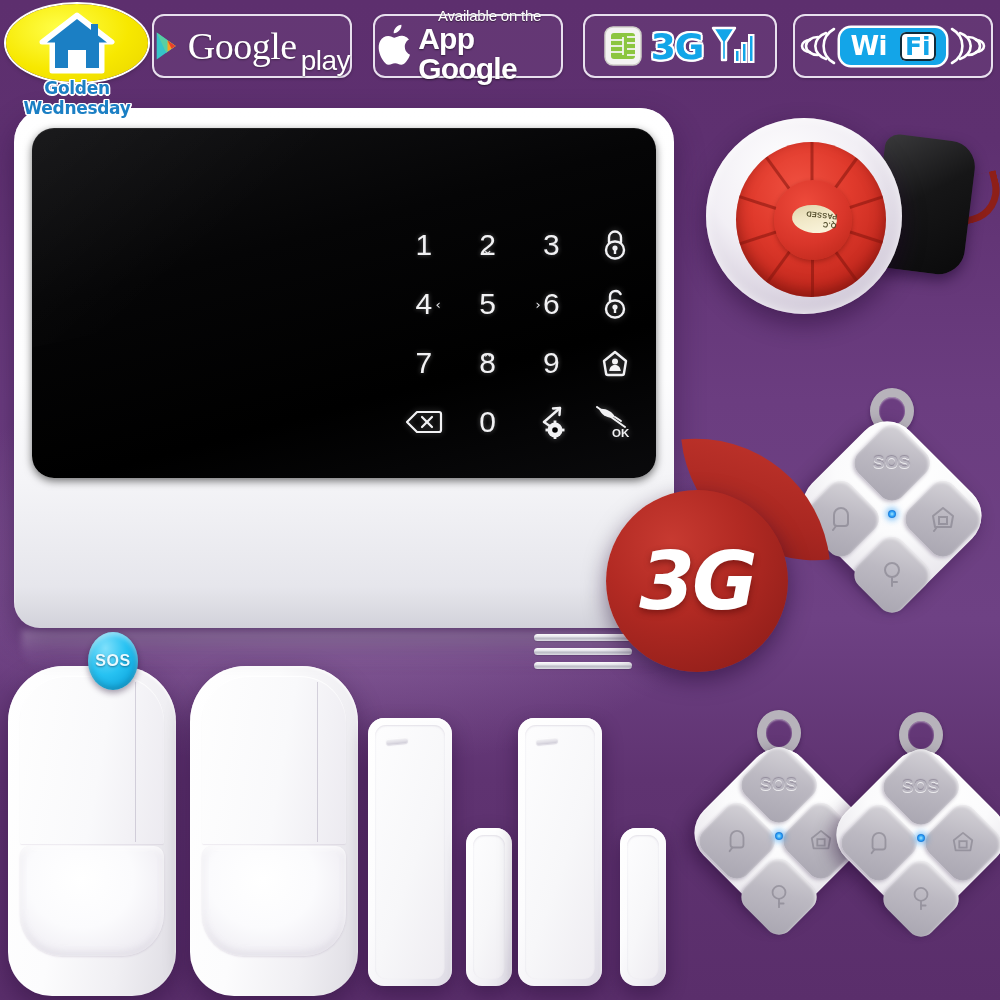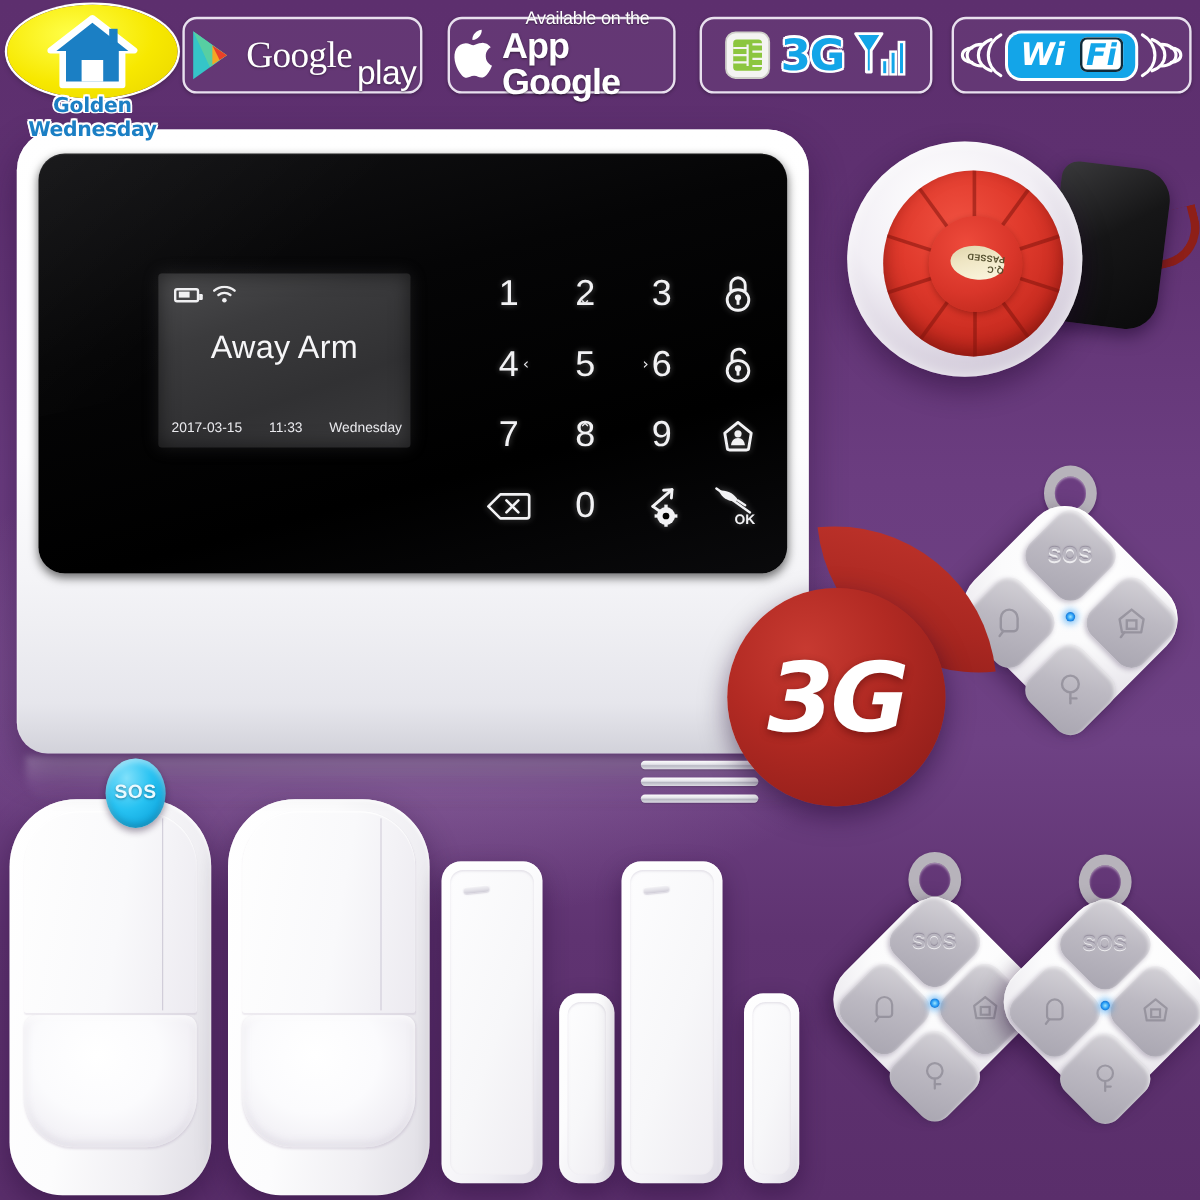--- a/index.html
+++ b/index.html
@@ -42,39 +42,38 @@
     background: rgba(255,255,255,0.045);
     display: flex; align-items: center; justify-content: center;
     box-shadow: 0 1px 3px rgba(0,0,0,0.25);
   }
   #badge-google { left: 152px; top: 14px; width: 200px; height: 64px; gap: 4px; }
   #badge-apple  { left: 373px; top: 14px; width: 190px; height: 64px; gap: 8px; }
   #badge-3g     { left: 583px; top: 14px; width: 194px; height: 64px; gap: 8px; }
   #badge-wifi   { left: 793px; top: 14px; width: 200px; height: 64px; gap: 2px; }
 
   .gp-text {
-    color: #ffffff; font-size: 31px; font-family: "Liberation Serif", serif;
+    color: #ffffff; font-size: 38px; font-family: "Liberation Serif", serif;
     letter-spacing: -0.5px; text-shadow: 0 1px 2px rgba(0,0,0,0.4);
   }
   .gp-play { font-size: 28px; font-family: "Liberation Sans", sans-serif; font-weight: 300; margin-top: 29px; }
   .apple-caption { display: flex; flex-direction: column; align-items: center; line-height: 1; }
   .apple-small { color: #fff; font-size: 15px; letter-spacing: -0.2px; text-shadow: 0 1px 1px rgba(0,0,0,0.45); }
   .apple-big { color: #fff; font-size: 30px; font-weight: bold; letter-spacing: -0.8px; margin-top: 1px;
                text-shadow: 0 1px 2px rgba(0,0,0,0.5); }
   .g3-text {
     font-size: 36px; font-weight: bold; color: #13a5e8; font-family: "DejaVu Sans", sans-serif;
     letter-spacing: -1px;
     text-shadow: -1.6px -1.6px 0 #fff, 1.6px -1.6px 0 #fff, -1.6px 1.6px 0 #fff, 1.6px 1.6px 0 #fff,
                  0 -2px 0 #fff, 0 2px 0 #fff, -2px 0 0 #fff, 2px 0 0 #fff;
   }
   .wifi-pill {
     background: #13a5e8; border-radius: 11px; padding: 3px 10px 4px 10px;
-    display: flex; align-items: flex-start; gap: 13px;
+    display: flex; align-items: flex-end; gap: 13px;
     box-shadow: 0 0 0 2.5px #ffffff;
-    font-style: italic;
   }
   .wifi-wi { color: #fff; font-size: 26px; font-weight: bold; font-family:"DejaVu Sans",sans-serif; letter-spacing:-0.5px;}
   .wifi-fi { color: #13a5e8; background: #fff; border-radius: 6px; padding: 0 5px;
              font-size: 25px; font-weight: bold; font-family:"DejaVu Sans",sans-serif;
              box-shadow: 0 0 0 2px #0f2b3a inset; }
 
   
   #panel-host { position: absolute; left: 14px; top: 108px; width: 660px; height: 520px; z-index: 30; }
   #panel-body {
     position: absolute; inset: 0;
@@ -435,40 +434,20 @@
       </div>
     </div>
   </div>
 
   <div id="panel-host">
     <div id="panel-body"></div>
 
     <div id="panel-glass">
       <div id="glass-sheen"></div>
 
-      <div id="lcd">
-        <div id="lcd-statusbar">
-          <span class="batt">
-              <span class="batt-fill"></span>
-            </span>
-          <svg width="20" height="15" viewBox="0 0 20 15">
-            <g fill="none" stroke="#f0f0f2" stroke-width="2" stroke-linecap="round">
-              <path d="M1.5 4.2 a13 13 0 0 1 17 0"></path>
-              <path d="M5 7.8 a8.4 8.4 0 0 1 10 0"></path>
-            </g>
-            <circle cx="10" cy="12.2" r="1.9" fill="#f0f0f2"></circle>
-          </svg>
-        </div>
-        <div id="lcd-mode">Away Arm</div>
-        <div id="lcd-footer">
-          <span>2017-03-15</span>
-          <span>11:33</span>
-          <span>Wednesday</span>
-        </div>
-      </div>
 
       <div id="keypad">
 
         <div class="key">
           <span class="digit">1</span>
           </div>
 
         <div class="key">
           <span class="digit">2</span>
           <span class="arrow-mark am-down">⌄</span>

